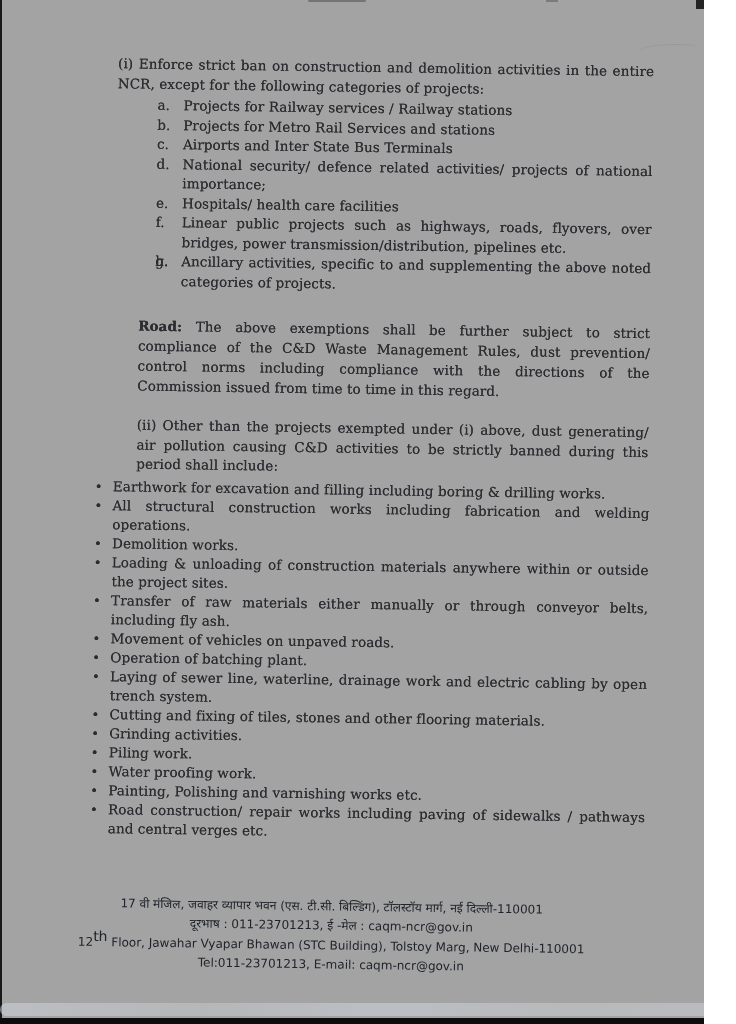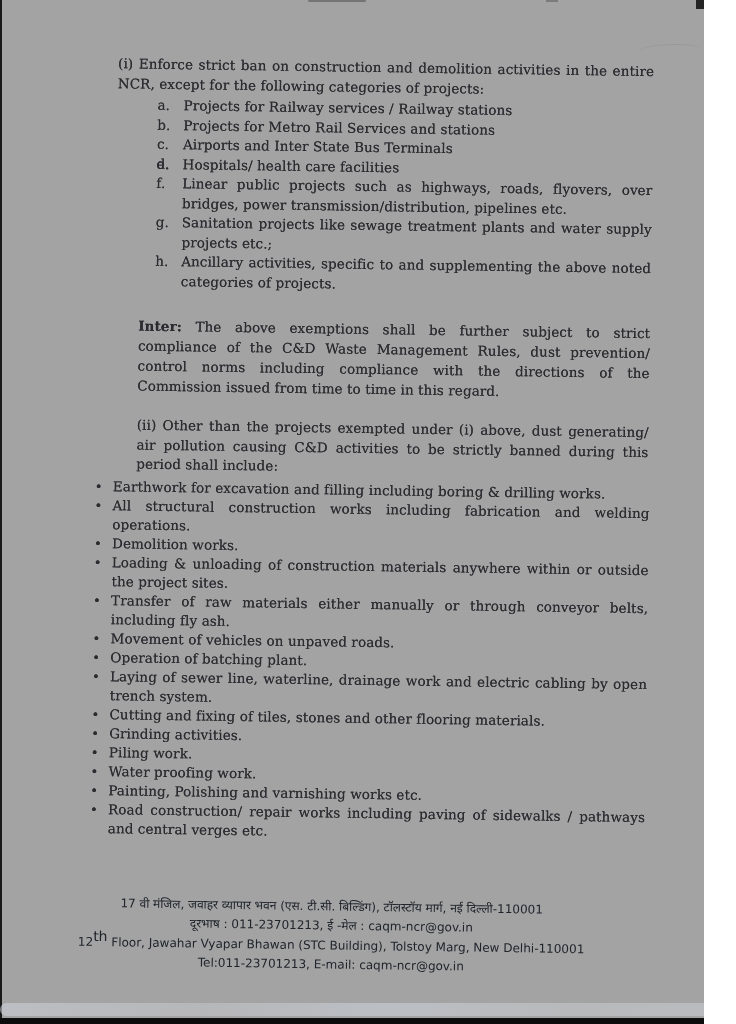--- a/index.html
+++ b/index.html
@@ -98,29 +98,29 @@
 <div class="page">
 
   <div class="content">
 
     <div class="para-i">(i) Enforce strict ban on construction and demolition activities in the entire NCR, except for the following categories of projects:</div>
 
     <ol class="lettered">
       <li><span class="marker">a.</span><span>Projects for Railway services / Railway stations</span></li>
       <li><span class="marker">b.</span><span>Projects for Metro Rail Services and stations</span></li>
       <li><span class="marker">c.</span><span>Airports and Inter State Bus Terminals</span></li>
-      <li><span class="marker">d.</span></li>
+      <li><span class="marker">d.</span><span>National security/ defence related activities/ projects of national importance;</span></li>
       <li><span class="marker">e.</span><span>Hospitals/ health care facilities</span></li>
       <li><span class="marker">f.</span><span>Linear public projects such as highways, roads, flyovers, over bridges, power transmission/distribution, pipelines etc.</span></li>
-      <li><span class="marker">g.</span><span>Sanitation projects like sewage treatment plants and water supply projects etc.;</span></li>
+      <li><span class="marker">g.</span></li>
       <li><span class="marker">h.</span><span>Ancillary activities, specific to and supplementing the above noted categories of projects.</span></li>
     </ol>
 
     <div class="note">
-      <span class="note-label">Inter:</span>
+      <span class="note-label">Road:</span>
       <span>The above exemptions shall be further subject to strict compliance of the C&amp;D Waste Management Rules, dust prevention/ control norms including compliance with the directions of the Commission issued from time to time in this regard.</span>
     </div>
 
     <div class="para-ii">(ii) Other than the projects exempted under (i) above, dust generating/ air pollution causing C&amp;D activities to be strictly banned during this period shall include:</div>
 
     <ul class="bullets">
       <li>Earthwork for excavation and filling including boring &amp; drilling works.</li>
       <li>All structural construction works including fabrication and welding operations.</li>
       <li>Demolition works.</li>
       <li>Loading &amp; unloading of construction materials anywhere within or outside the project sites.</li>

